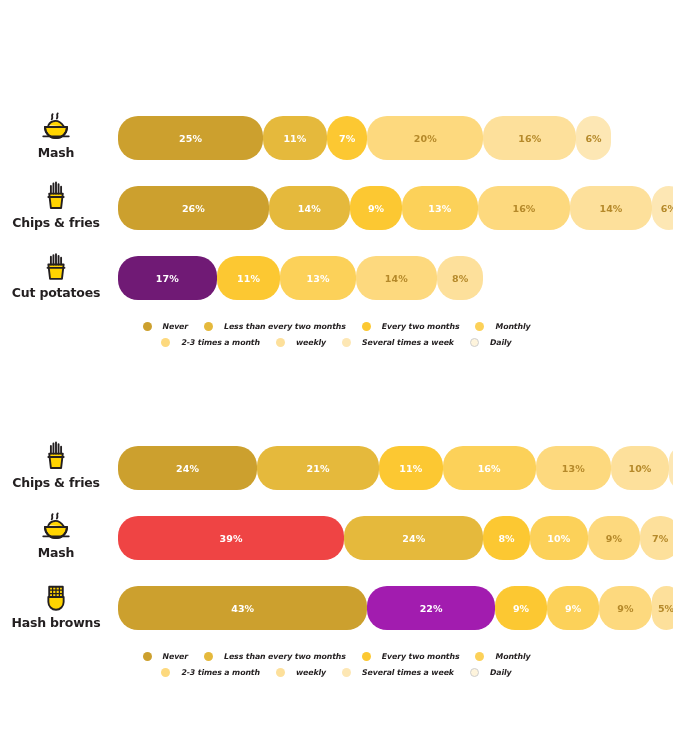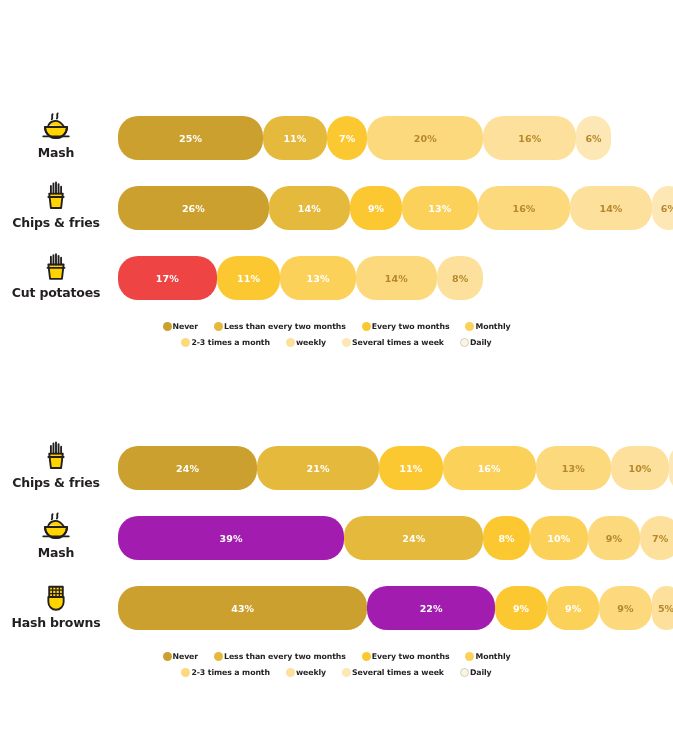--- a/index.html
+++ b/index.html
@@ -34,21 +34,21 @@
     height:100%;display:flex;align-items:center;justify-content:center;
     font-size:9.5px;font-weight:700;letter-spacing:0.1px;
     overflow:hidden;white-space:nowrap;box-sizing:border-box;border-radius:20px;
   }
 
   .legend{position:relative;width:673px;padding-top:8px;}
   .legend-line{
     display:flex;align-items:center;justify-content:center;
     gap:16px;height:16px;
   }
-  .legend-item{display:flex;align-items:center;gap:1px;}
+  .legend-item{display:flex;align-items:center;gap:11px;font-style:italic;}
   .legend-dot{
     width:9px;height:9px;border-radius:50%;display:block;flex:none;
   }
   .legend-text{
     font-size:7.8px;font-weight:700;color:#231f20;white-space:nowrap;
     letter-spacing:-0.1px;
   }
 </style>
 </head>
 <body>
@@ -124,21 +124,21 @@
       <div class="row">
         <div class="row-cat">
           <svg class="cat-icon" viewBox="0 0 40 40">
             <path d="M11 17 h18 l-2 17 h-14 z" fill="#FFD400" stroke="#231f20" stroke-width="2.2" stroke-linecap="round" stroke-linejoin="round"></path>
             <path d="M14 17 v-9 M17 17 v-11 M20 17 v-12 M23 17 v-10 M26 17 v-8" stroke="#231f20" stroke-width="2.2" stroke-linecap="round" stroke-linejoin="round" fill="none"></path>
             <path d="M10 21 h20" stroke="#231f20" stroke-width="2.2" stroke-linecap="round" stroke-linejoin="round" fill="none"></path>
           </svg>
           <span class="cat-label">Cut potatoes</span>
         </div>
         <div class="bar">
-          <div class="seg" style="width:17%;background:#ef4444;color:#FFFFFF">
+          <div class="seg" style="width:17%;background:#701a75;color:#FFFFFF">
             <span>17%</span>
           </div>
           <div class="seg" style="width:11%;background:#FCC832;color:#FFFFFF">
             <span>11%</span>
           </div>
           <div class="seg" style="width:13%;background:#FCD159;color:#FFFFFF">
             <span>13%</span>
           </div>
           <div class="seg" style="width:14%;background:#FDD97E;color:#B5892A">
             <span>14%</span>
@@ -225,21 +225,21 @@
             <path d="M7 20 h26 a13 13 0 0 1 -26 0 z" fill="#FFD400" stroke="#231f20" stroke-width="2.2" stroke-linecap="round" stroke-linejoin="round"></path>
             <path d="M7 20 h26 a13 13 0 0 1 -26 0 z" stroke="#231f20" stroke-width="2.2" stroke-linecap="round" stroke-linejoin="round" fill="none"></path>
             <path d="M11 18 c3 -6 12 -8 18 1" fill="#FFD400" stroke="#231f20" stroke-width="2.2" stroke-linecap="round" stroke-linejoin="round"></path>
             <path d="M15 11 c2 -3 -1 -4 1 -6" stroke="#231f20" stroke-width="2.2" stroke-linecap="round" stroke-linejoin="round" fill="none"></path>
             <path d="M21 10 c2 -3 -1 -4 1 -6" stroke="#231f20" stroke-width="2.2" stroke-linecap="round" stroke-linejoin="round" fill="none"></path>
             <path d="M5 31 h30" stroke="#231f20" stroke-width="2.2" stroke-linecap="round" stroke-linejoin="round" fill="none"></path>
           </svg>
           <span class="cat-label">Mash</span>
         </div>
         <div class="bar">
-          <div class="seg" style="width:39%;background:#a21caf;color:#FFFFFF">
+          <div class="seg" style="width:39%;background:#ef4444;color:#FFFFFF">
             <span>39%</span>
           </div>
           <div class="seg" style="width:24%;background:#E5B93C;color:#FFFFFF">
             <span>24%</span>
           </div>
           <div class="seg" style="width:8%;background:#FCC832;color:#FFFFFF">
             <span>8%</span>
           </div>
           <div class="seg" style="width:10%;background:#FCD159;color:#FFFFFF">
             <span>10%</span>

